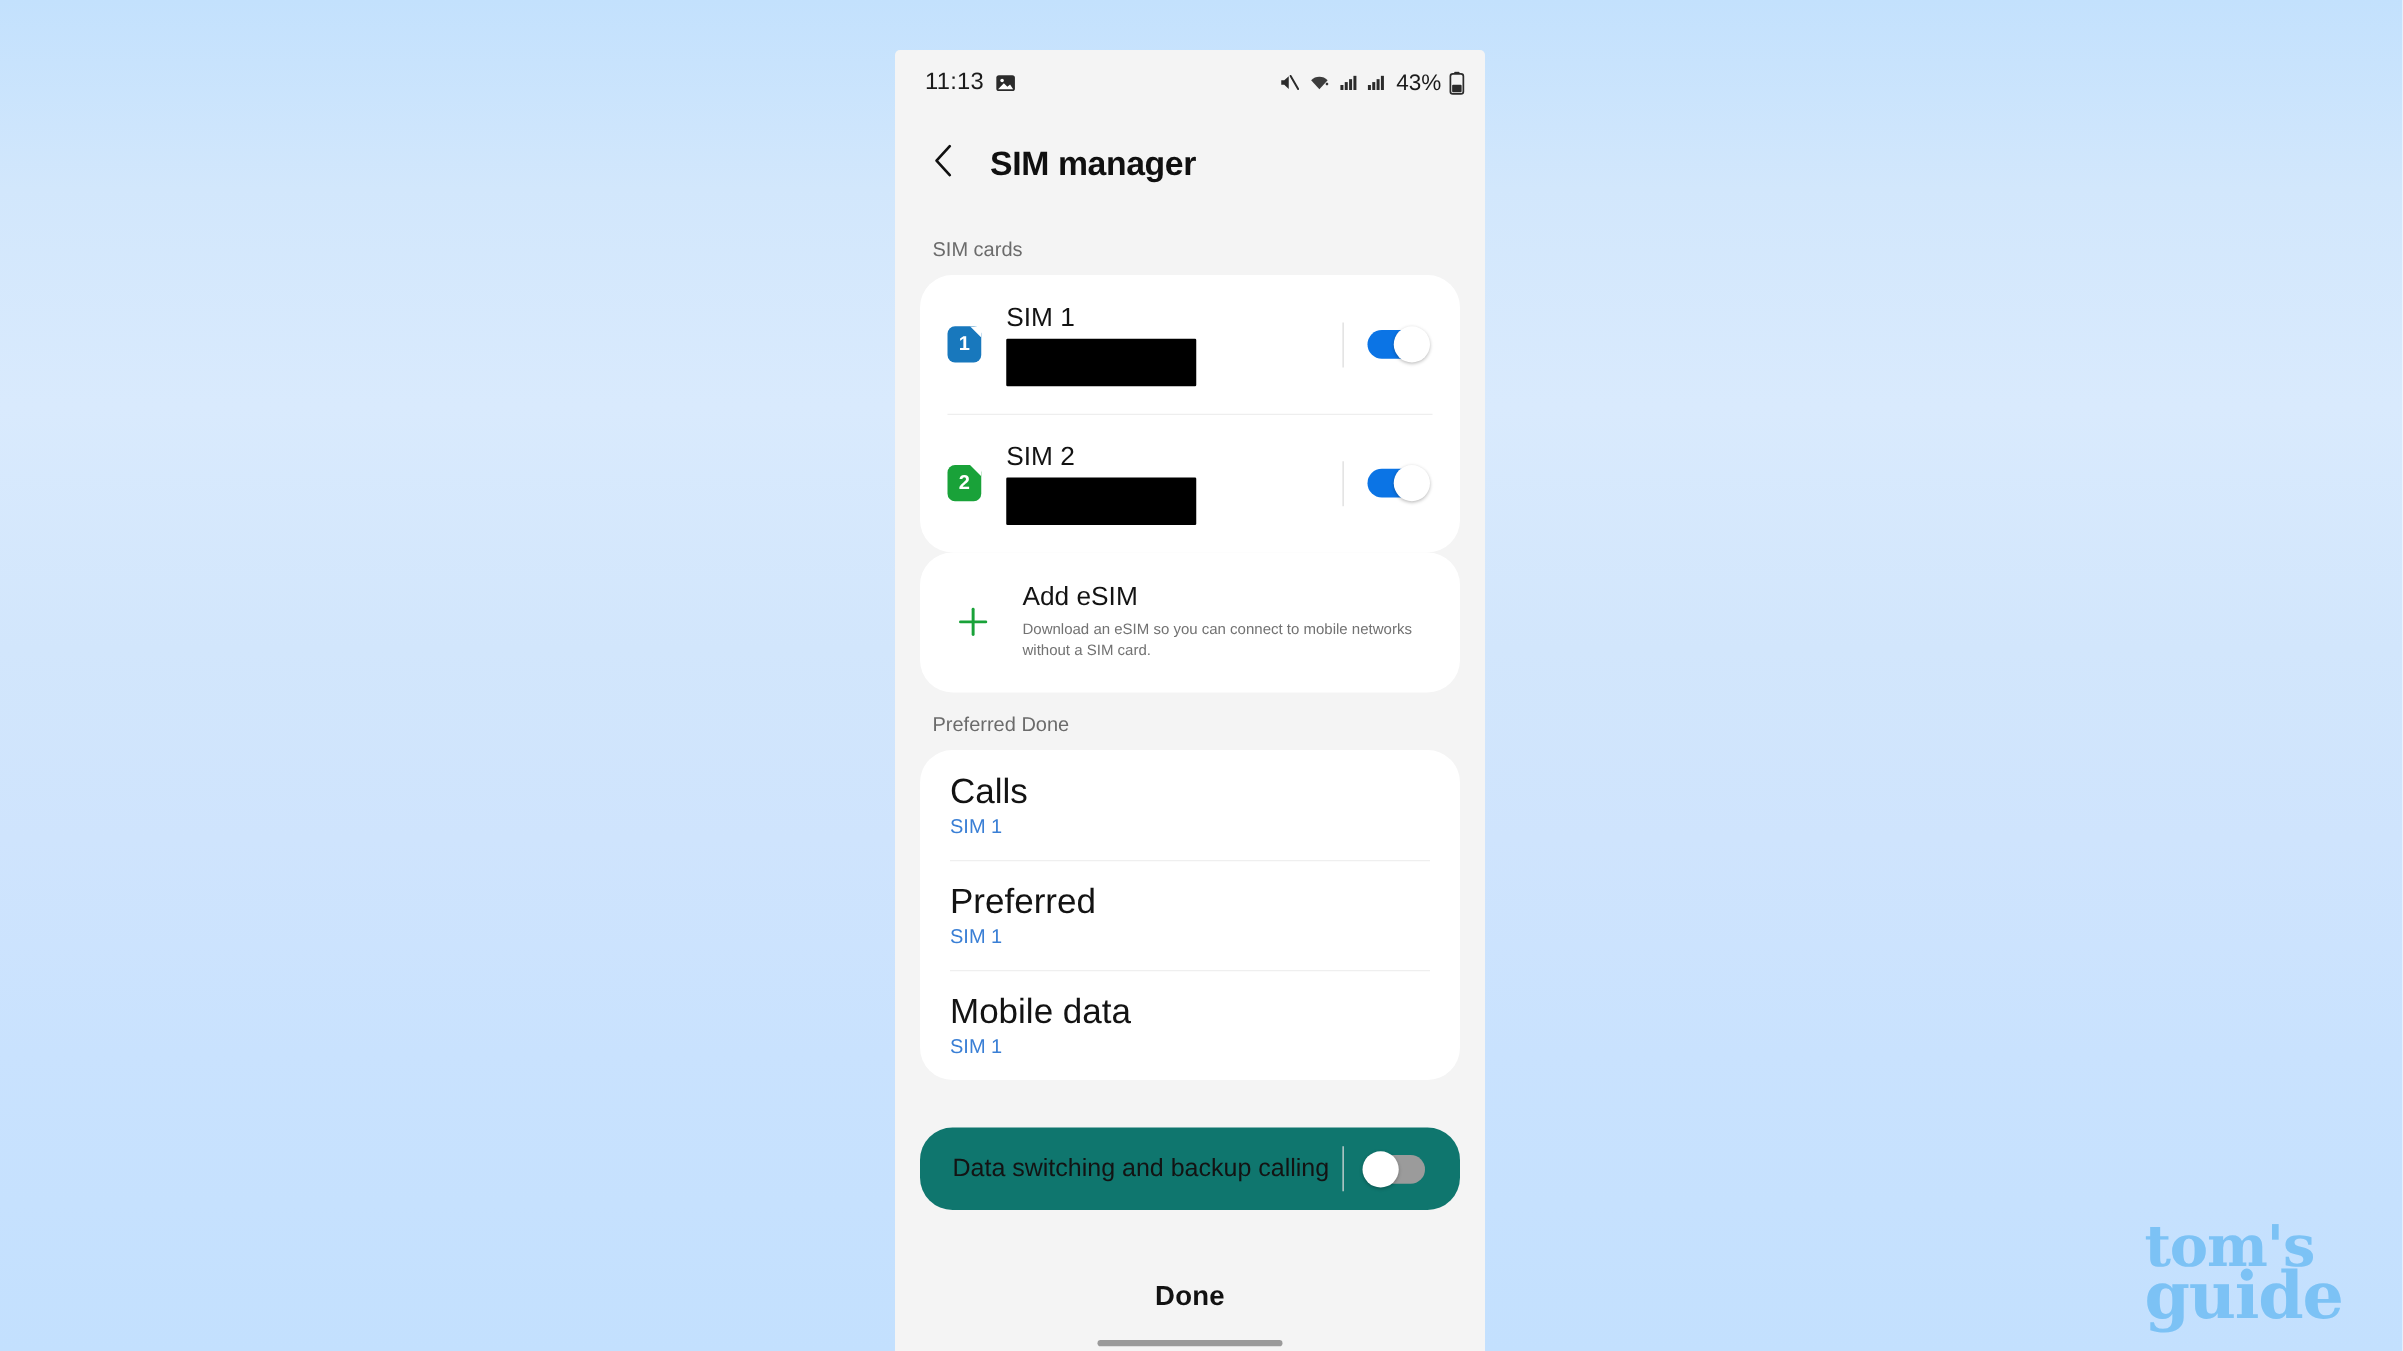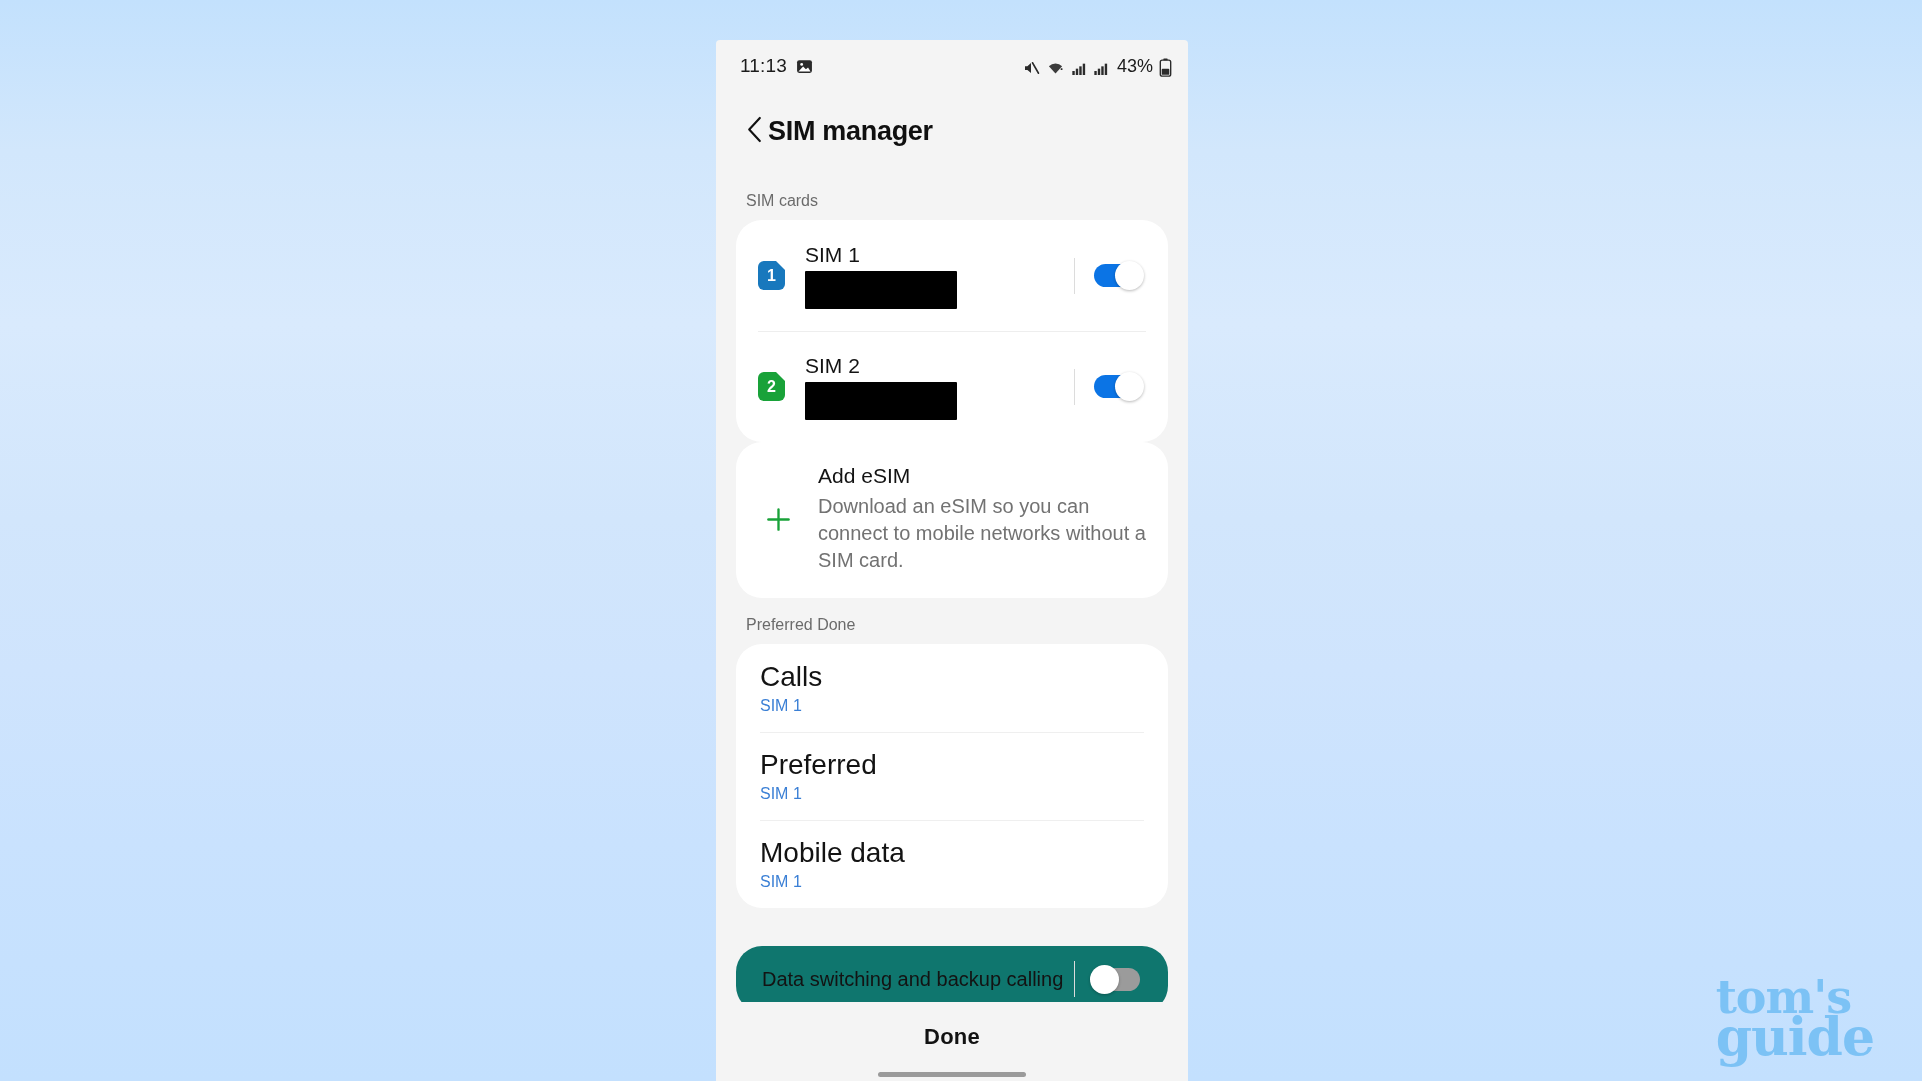--- a/index.html
+++ b/index.html
@@ -69,36 +69,37 @@
     align-items: center;
     gap: 9px;
   }
   .sb-time {
     font-size: 19px;
     color: #1b1b1b;
     letter-spacing: 0.2px;
   }
   .sb-right {
     display: flex;
-    align-items: flex-end;
+    align-items: center;
     gap: 6px;
   }
   .sb-batt-text {
     font-size: 18px;
     color: #1b1b1b;
     margin-left: 2px;
   }
   .icon-img { display: block; }
 
   
   .titlebar {
     display: flex;
     align-items: center;
     height: 78px;
     padding: 0 26px;
+    gap: 24px;
     flex: 0 0 auto;
   }
   .back-btn {
     width: 26px;
     height: 30px;
     display: flex;
     align-items: center;
     justify-content: center;
     cursor: pointer;
   }
@@ -244,21 +245,21 @@
     justify-content: center;
     margin-right: 20px;
   }
   .esim-texts { flex: 1 1 auto; }
   .esim-title {
     font-size: 21px;
     color: #131313;
     margin-bottom: 5px;
   }
   .esim-desc {
-    font-size: 20px;
+    font-size: 12px;
     color: #727272;
     line-height: 1.35;
     max-width: 330px;
   }
 
   
   .pref-row {
     padding: 20px 24px 20px 24px;
     height: 88px;
     display: flex;

